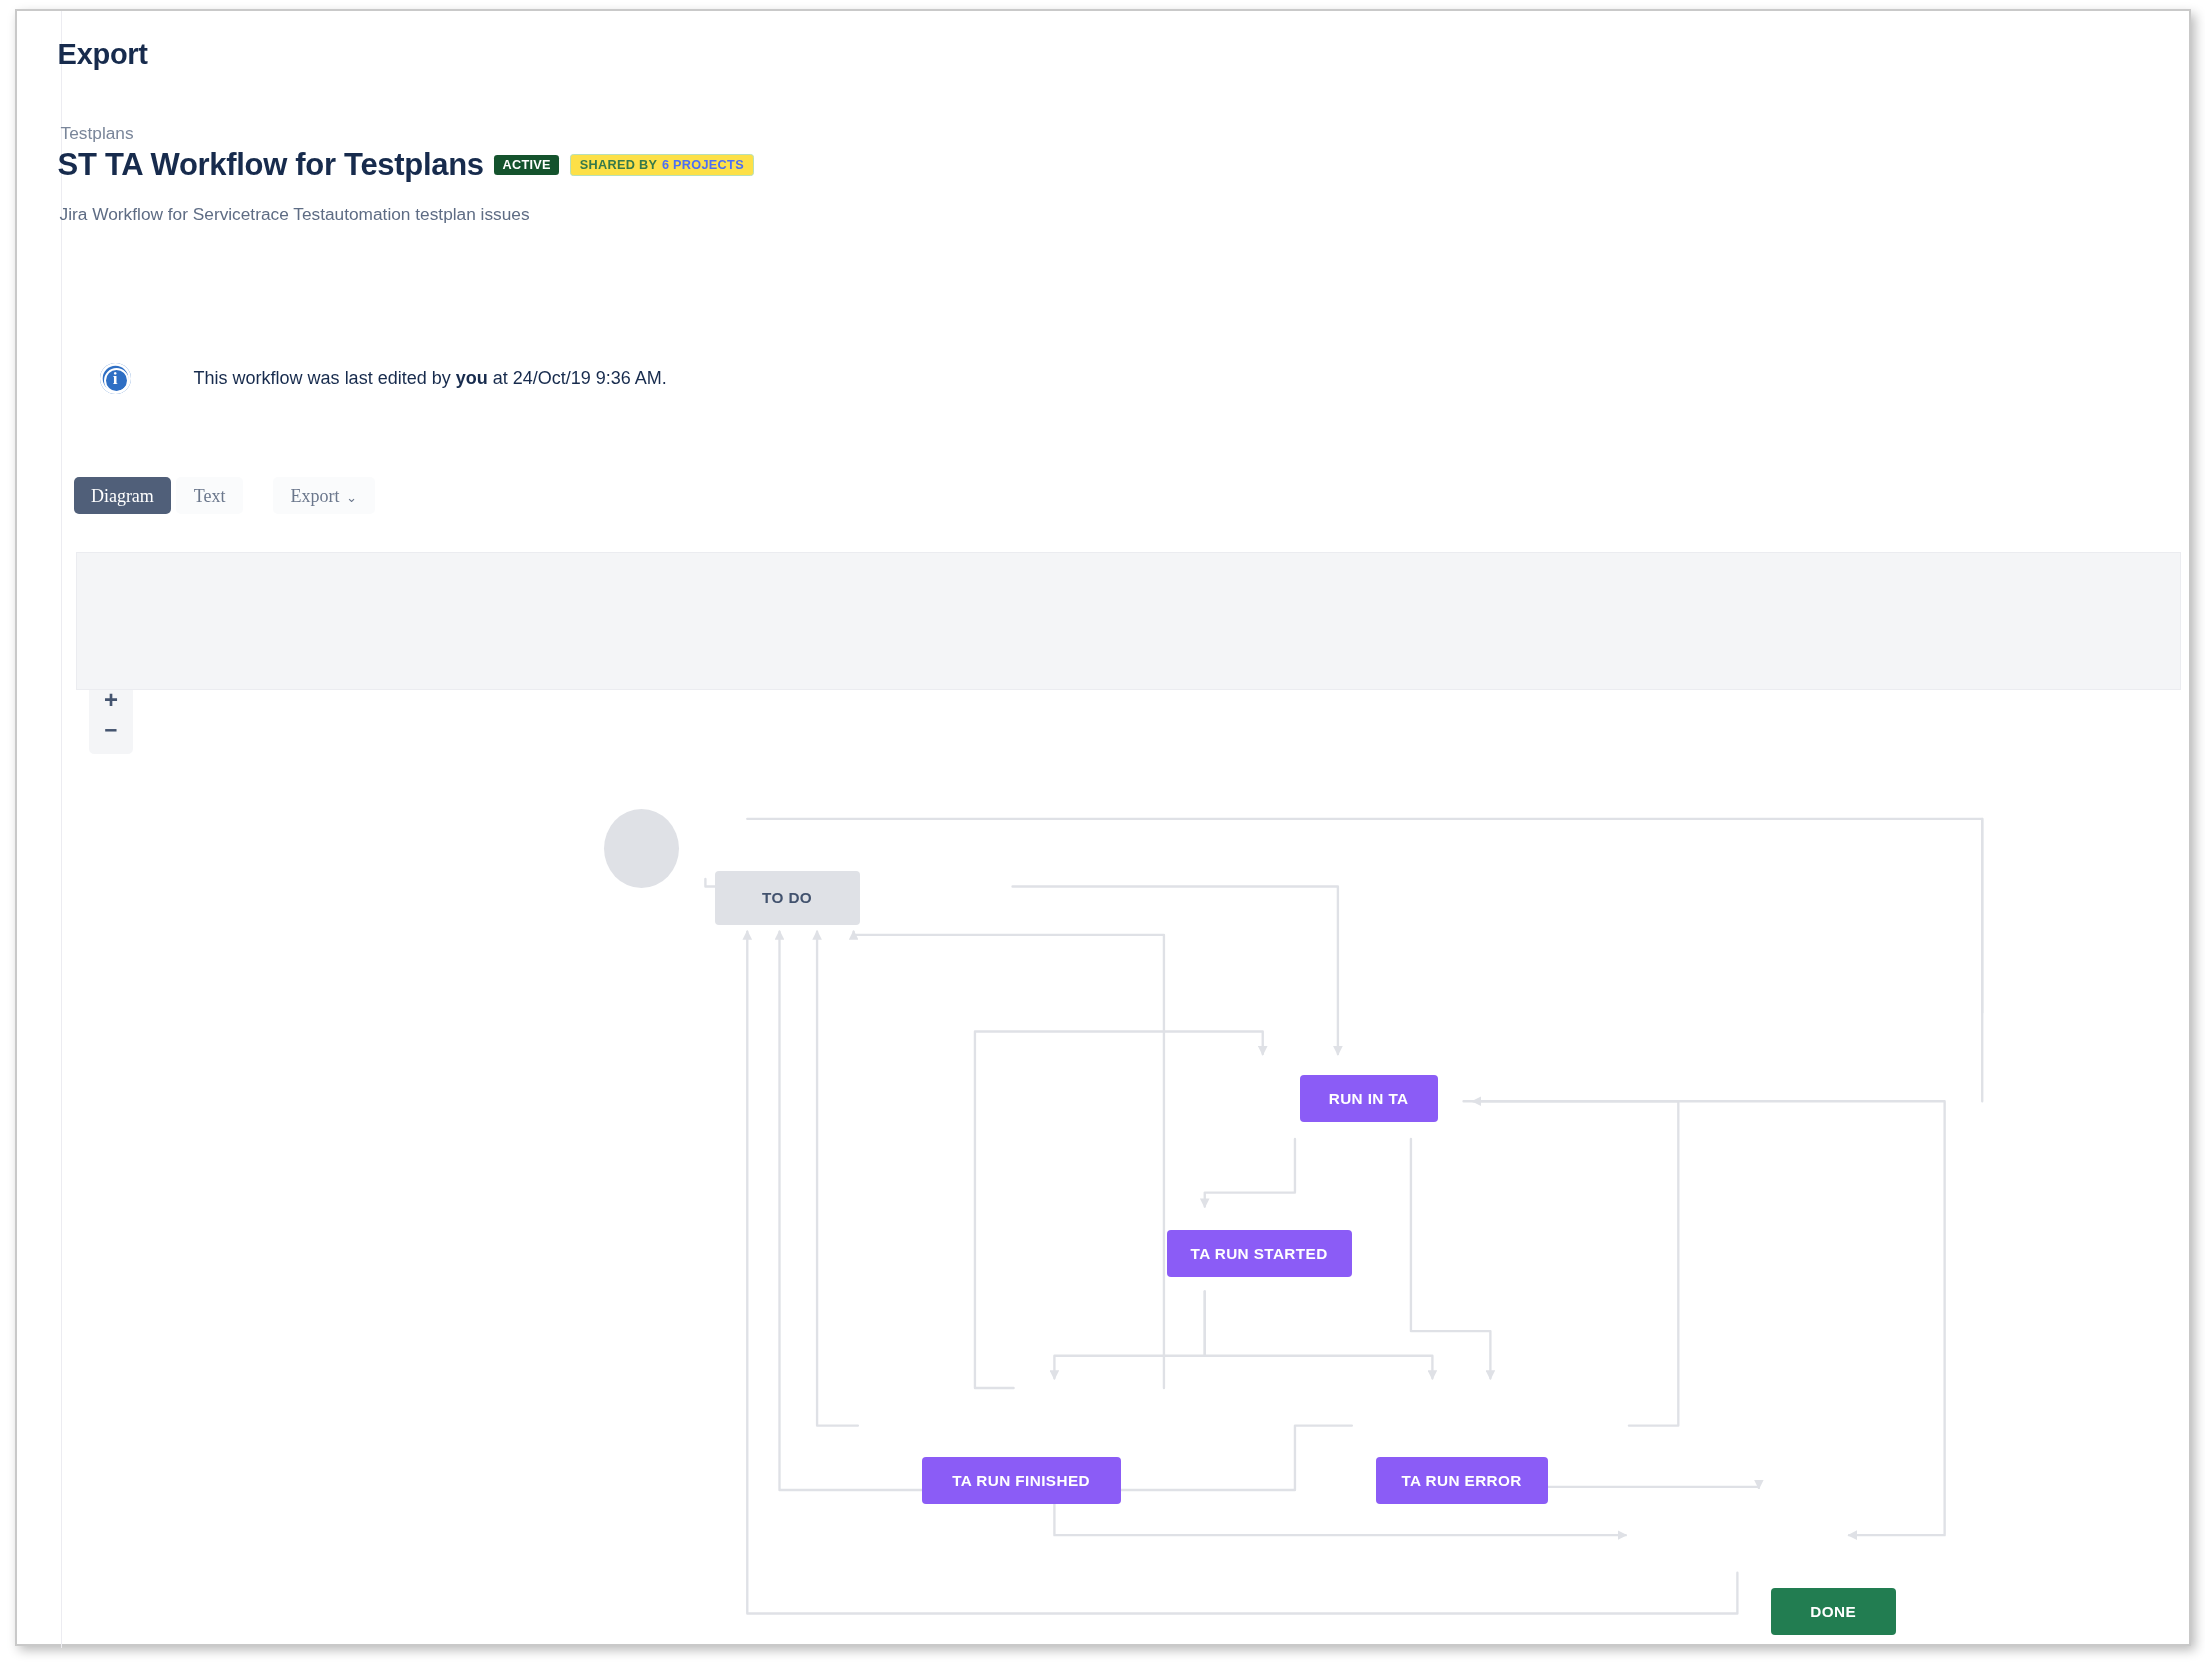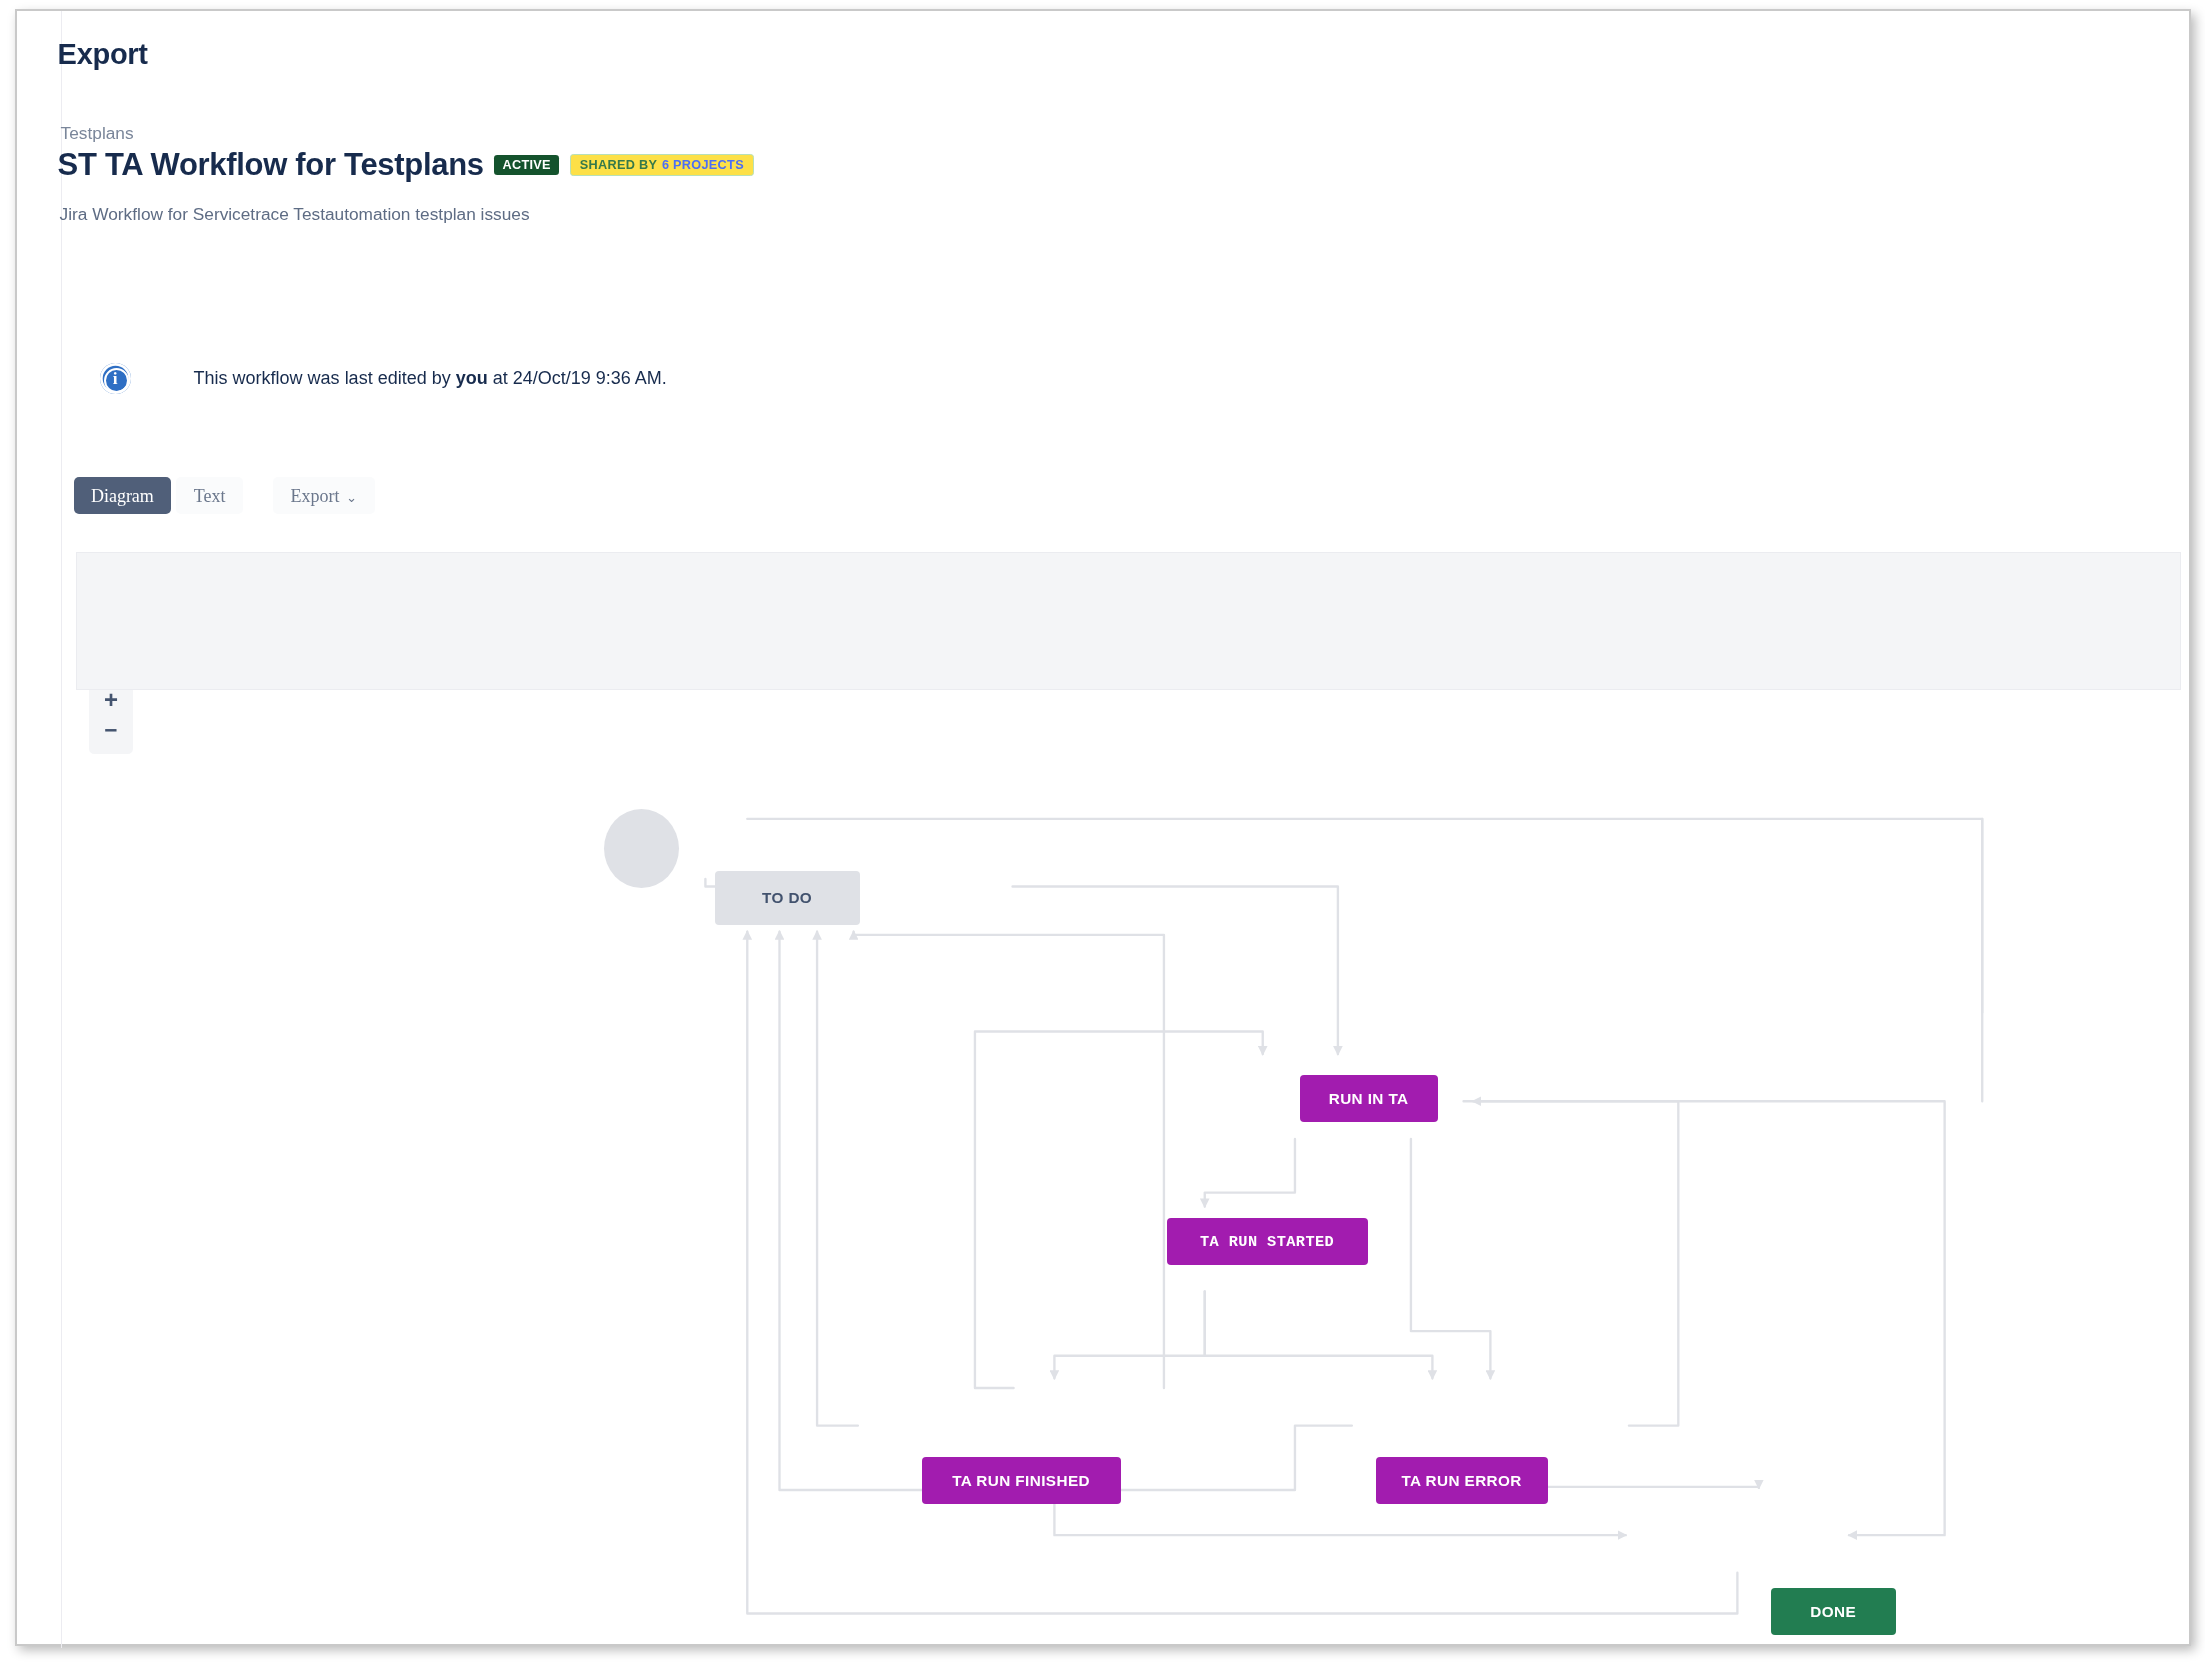--- a/index.html
+++ b/index.html
@@ -124,21 +124,21 @@
   #wf-svg{ position:absolute; left:0; top:0; }
 
   
   .node{
     position:absolute; border-radius:4px;
     display:flex; align-items:center; justify-content:center;
     font-size:15.3px; font-weight:700; letter-spacing:0.4px;
     white-space:nowrap;
   }
   .node.todo{ background:#dfe1e6; color:#42526e; }
-  .node.blue{ background:#a21caf; color:#ffffff; }
+  .node.blue{ background:#8b5cf6; color:#ffffff; }
   .node.green{ background:#227d51; color:#ffffff; }
   .start-dot{
     position:absolute; width:40px; height:43px; border-radius:50%;
     background:#dfe1e6;
   }
 </style>
 </head>
 <body>
 
 <div id="page-frame">
@@ -228,21 +228,21 @@
         <path d="M1645,120 L1645,300"></path>
       </g>
     </svg>
 
     <div class="start-dot" style="left:528px; top:119px; width:75px; height:79px;"></div>
 
     <div class="node todo" style="left:639px; top:181px; width:145px; height:54px;">TO DO</div>
 
     <div class="node blue" style="left:1224px; top:385px; width:138px; height:47px;">RUN IN TA</div>
 
-    <div class="node blue" style="left:1091px; top:528px; width:201px; height:47px;font-family:Liberation Mono, monospace;">TA RUN STARTED</div>
+    <div class="node blue" style="left:1091px; top:540px; width:185px; height:47px;">TA RUN STARTED</div>
 
     <div class="node blue" style="left:846px; top:767px; width:199px; height:47px;">TA RUN FINISHED</div>
 
     <div class="node blue" style="left:1300px; top:767px; width:172px; height:47px;">TA RUN ERROR</div>
 
     <div class="node green" style="left:1695px; top:898px; width:125px; height:47px;">DONE</div>
 
   </div>
 </div>
 

